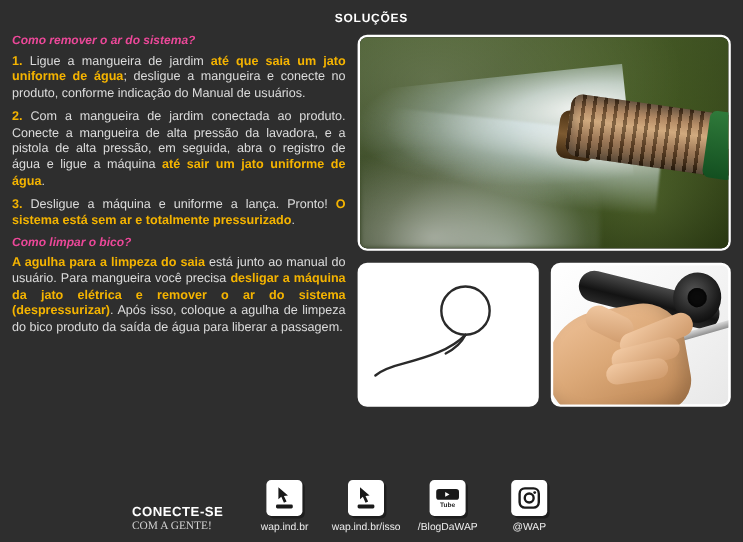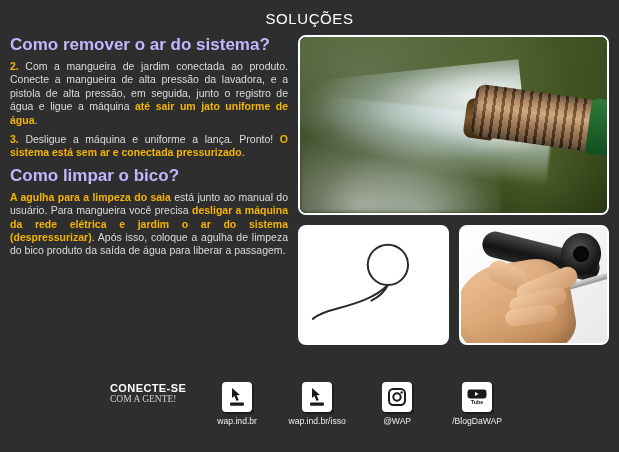--- a/index.html
+++ b/index.html
@@ -12,44 +12,45 @@
   }
   .page {
     position:relative;
     width:619px; height:452px;
     background:#2e2e2e;
     padding:8px 10px 0 10px;
   }
   .title {
     text-align:center;
     color:#ffffff;
-    font-weight:normal;
-    font-size:15px;
+    font-weight:bold;
+    font-size:10px;
     letter-spacing:0.6px;
     margin:2px 0 8px 0;
   }
   .body-wrap {
     display:flex;
     gap:10px;
   }
   .col-left {
     width:278px;
     flex:0 0 278px;
   }
   .col-right {
     flex:1 1 auto;
     display:flex;
     flex-direction:column;
     gap:10px;
   }
   h2.section {
-    color:#c4b5fd;
-    font-size:17px;
+    color:#ec4899;
+    font-size:10px;
     font-weight:bold;
     margin:0 0 5px 0;
+    font-style:italic;
   }
   .para {
     color:#dcdcdc;
     font-size:10.5px;
     line-height:13.4px;
     text-align:justify;
     margin:0 0 6px 0;
   }
   .num { color:#f5b400; font-weight:bold; }
   .hl { color:#f5b400; font-weight:bold; }
@@ -196,33 +197,33 @@
   .f1 { left:54px; bottom:48px; width:64px; height:20px; transform:rotate(-22deg); }
   .f2 { left:48px; bottom:33px; width:58px; height:18px; transform:rotate(-14deg); }
   .f3 { left:44px; bottom:19px; width:52px; height:17px; transform:rotate(-8deg); }
   .thumb { left:26px; bottom:56px; width:42px; height:22px; transform:rotate(26deg); }
   
   .footer {
     position:absolute;
     left:0; right:0; bottom:8px;
     height:62px;
     display:flex;
-    align-items:flex-start;
+    align-items:flex-end;
     padding-left:110px;
     gap:0;
   }
   .conecte {
     margin-right:18px;
     line-height:1.1;
   }
   .conecte .l1 { color:#ffffff; font-weight:bold; font-size:11px; letter-spacing:.4px; }
   .conecte .l2 { color:#d2d2d2; font-size:9.5px;font-family:Liberation Serif, serif; }
   .social {
     display:flex;
-    gap:14px;
+    gap:2px;
     align-items:flex-start;
   }
   .social-item {
     width:66px;
     text-align:center;
     color:#ffffff;
   }
   .social-badge {
     width:30px; height:30px;
     margin:0 auto 4px auto;
@@ -241,35 +242,39 @@
 <div class="page">
 
   <div class="title">SOLUÇÕES</div>
 
   <div class="body-wrap">
 
     <div class="col-left">
 
       <h2 class="section">Como remover o ar do sistema?</h2>
 
+      <p class="para">
+        <span class="num">1.</span>
+        <span>Ligue a mangueira de jardim </span><span class="hl">até que saia um jato uniforme de água</span><span>; desligue a mangueira e conecte no produto, conforme indicação do Manual de usuários.</span>
+      </p>
 
       <p class="para">
         <span class="num">2.</span>
-        <span>Com a mangueira de jardim conectada ao produto. Conecte a mangueira de alta pressão da lavadora, e a pistola de alta pressão, em seguida, junto o registro de água e ligue a máquina </span><span class="hl">até sair um jato uniforme de água</span><span>.</span>
+        <span>Com a mangueira de jardim conectada ao produto. Conecte a mangueira de alta pressão da lavadora, e a pistola de alta pressão, em seguida, abra o registro de água e ligue a máquina </span><span class="hl">até sair um jato uniforme de água</span><span>.</span>
       </p>
 
       <p class="para">
         <span class="num">3.</span>
-        <span>Desligue a máquina e uniforme a lança. Pronto! </span><span class="hl">O sistema está sem ar e conectada pressurizado</span><span>.</span>
+        <span>Desligue a máquina e uniforme a lança. Pronto! </span><span class="hl">O sistema está sem ar e totalmente pressurizado</span><span>.</span>
       </p>
 
       <h2 class="section" style="margin-top:2px;">Como limpar o bico?</h2>
 
       <p class="para">
-        <span class="hl">A agulha para a limpeza do saia</span><span> está junto ao manual do usuário. Para mangueira você precisa </span><span class="hl">desligar a máquina da rede elétrica e jardim o ar do sistema (despressurizar)</span><span>. Após isso, coloque a agulha de limpeza do bico produto da saída de água para liberar a passagem.</span>
+        <span class="hl">A agulha para a limpeza do saia</span><span> está junto ao manual do usuário. Para mangueira você precisa </span><span class="hl">desligar a máquina da jato elétrica e remover o ar do sistema (despressurizar)</span><span>. Após isso, coloque a agulha de limpeza do bico produto da saída de água para liberar a passagem.</span>
       </p>
 
     </div>
 
     <div class="col-right">
 
       <div class="photo photo-hose">
         <div class="hose-bg"></div>
         <div class="spray"></div>
         <div class="jet"></div>
@@ -332,36 +337,36 @@
             <path d="M4 1 L4 11 L6.4 9 L8.6 14 L10.8 13 L8.6 8.3 L12 8 Z" fill="#1a1a1a"></path>
             <rect x="2" y="15.5" width="14" height="3.2" rx="1.2" fill="#1a1a1a"></rect>
           </svg>
         </div>
         <div class="social-label">wap.ind.br/isso</div>
       </div>
 
 
       <div class="social-item">
         <div class="social-badge">
+          <svg width="22" height="18" viewBox="0 0 22 18">
+            <rect x="1.5" y="1.5" width="19" height="9" rx="2.4" fill="#1a1a1a"></rect>
+            <path d="M9 4 L9 8 L12.6 6 Z" fill="#ffffff"></path>
+            <text x="11" y="16.2" font-size="5.4" font-family="Liberation Sans, sans-serif" fill="#1a1a1a" text-anchor="middle" font-weight="bold">Tube</text>
+          </svg>
+        </div>
+        <div class="social-label">/BlogDaWAP</div>
+      </div>
+
+      <div class="social-item">
+        <div class="social-badge">
           <svg width="20" height="20" viewBox="0 0 20 20">
             <rect x="2" y="2" width="16" height="16" rx="4.4" fill="none" stroke="#1a1a1a" stroke-width="2"></rect>
             <circle cx="10" cy="10" r="3.7" fill="none" stroke="#1a1a1a" stroke-width="2"></circle>
             <circle cx="14.6" cy="5.5" r="1.2" fill="#1a1a1a"></circle>
           </svg>
         </div>
         <div class="social-label">@WAP</div>
       </div>
 
-      <div class="social-item">
-        <div class="social-badge">
-          <svg width="22" height="18" viewBox="0 0 22 18">
-            <rect x="1.5" y="1.5" width="19" height="9" rx="2.4" fill="#1a1a1a"></rect>
-            <path d="M9 4 L9 8 L12.6 6 Z" fill="#ffffff"></path>
-            <text x="11" y="16.2" font-size="5.4" font-family="Liberation Sans, sans-serif" fill="#1a1a1a" text-anchor="middle" font-weight="bold">Tube</text>
-          </svg>
-        </div>
-        <div class="social-label">/BlogDaWAP</div>
-      </div>
-
     </div>
   </div>
 
 </div>
 
 </body></html>

